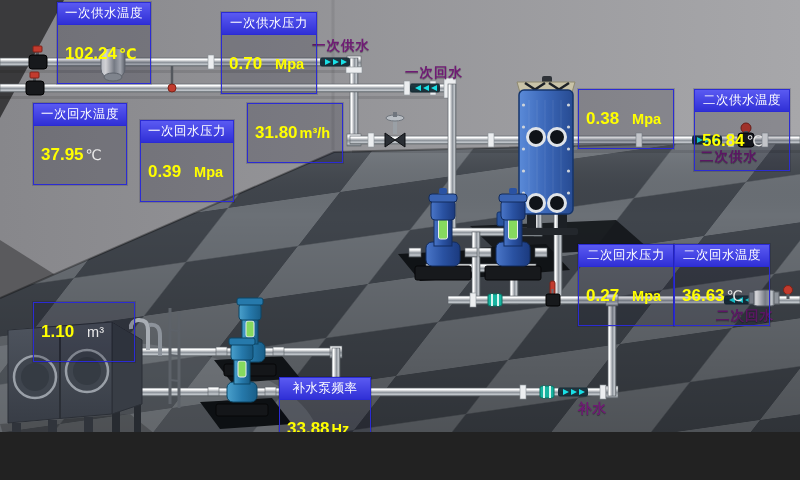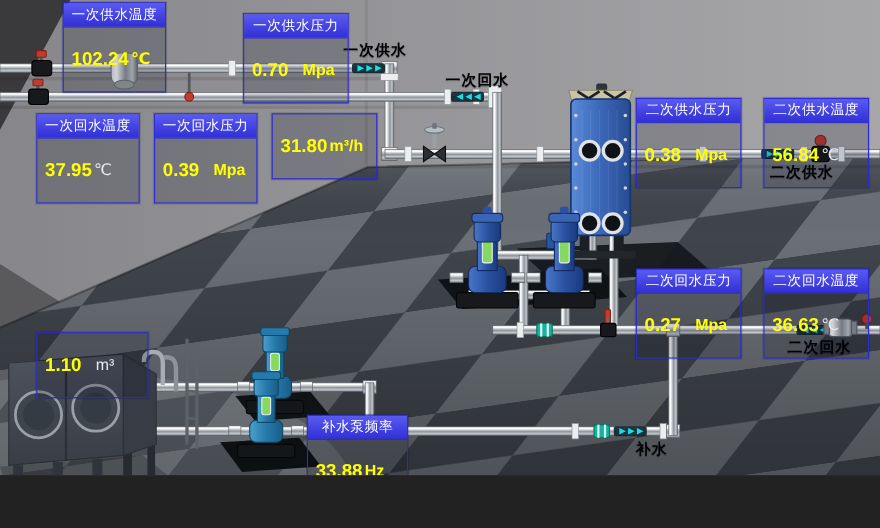--- a/index.html
+++ b/index.html
@@ -24,21 +24,21 @@
   }
   .sensor .val{
     height:26px;display:flex;align-items:center;gap:13px;
     padding:16px 7px;color:#ffff00;font-weight:bold;font-size:17px;white-space:nowrap;
   }
   .sensor .val .unit{font-size:14.5px;}
   .sensor .val.tight{gap:2px;}
   .sensor .val .unit.white{color:#e9e9e9;font-weight:normal;}
   
   .pipe-label{
-    position:absolute;color:#000000;font-weight:bold;font-size:13.5px;
+    position:absolute;color:#701a75;font-weight:bold;font-size:13.5px;
     text-shadow:0 1px 1px rgba(0,0,0,.35);z-index:4;white-space:nowrap;letter-spacing:1px;
   }
 </style>
 </head>
 <body>
 
 <div class="stage">
 
 <svg width="800" height="480" viewBox="0 0 800 480">
   <defs>
@@ -377,55 +377,54 @@
         <span class="unit">Mpa</span>
       </div>
 </div>
 <div class="sensor" style="left:33px;top:103px;width:92px">
   <div class="hd">一次回水温度</div>
   <div class="val tight">
         <span>37.95</span>
         <span class="unit white">℃</span>
       </div>
 </div>
-<div class="sensor" style="left:140px;top:103px;width:92px">
+<div class="sensor" style="left:140px;top:120px;width:92px">
   <div class="hd">一次回水压力</div>
   <div class="val">
         <span>0.39</span>
         <span class="unit">Mpa</span>
       </div>
 </div>
 <div class="sensor" style="left:247px;top:103px;width:94px">
   <div class="val tight">
         <span>31.80</span>
         <span class="unit">m³/h</span>
       </div>
 </div>
 <div class="sensor" style="left:578px;top:89px;width:94px">
-  <div class="hd">二次供水压力</div>
   <div class="val">
         <span>0.38</span>
         <span class="unit">Mpa</span>
       </div>
 </div>
 <div class="sensor" style="left:694px;top:89px;width:94px">
   <div class="hd">二次供水温度</div>
   <div class="val tight">
         <span>56.84</span>
         <span class="unit white">℃</span>
       </div>
 </div>
 <div class="sensor" style="left:578px;top:244px;width:94px">
   <div class="hd">二次回水压力</div>
   <div class="val">
         <span>0.27</span>
         <span class="unit">Mpa</span>
       </div>
 </div>
-<div class="sensor" style="left:694px;top:244px;width:94px">
+<div class="sensor" style="left:674px;top:244px;width:94px">
   <div class="hd">二次回水温度</div>
   <div class="val tight">
         <span>36.63</span>
         <span class="unit white">℃</span>
       </div>
 </div>
 <div class="sensor" style="left:33px;top:302px;width:100px">
   <div class="val">
         <span>1.10</span>
         <span class="unit white">m³</span>

